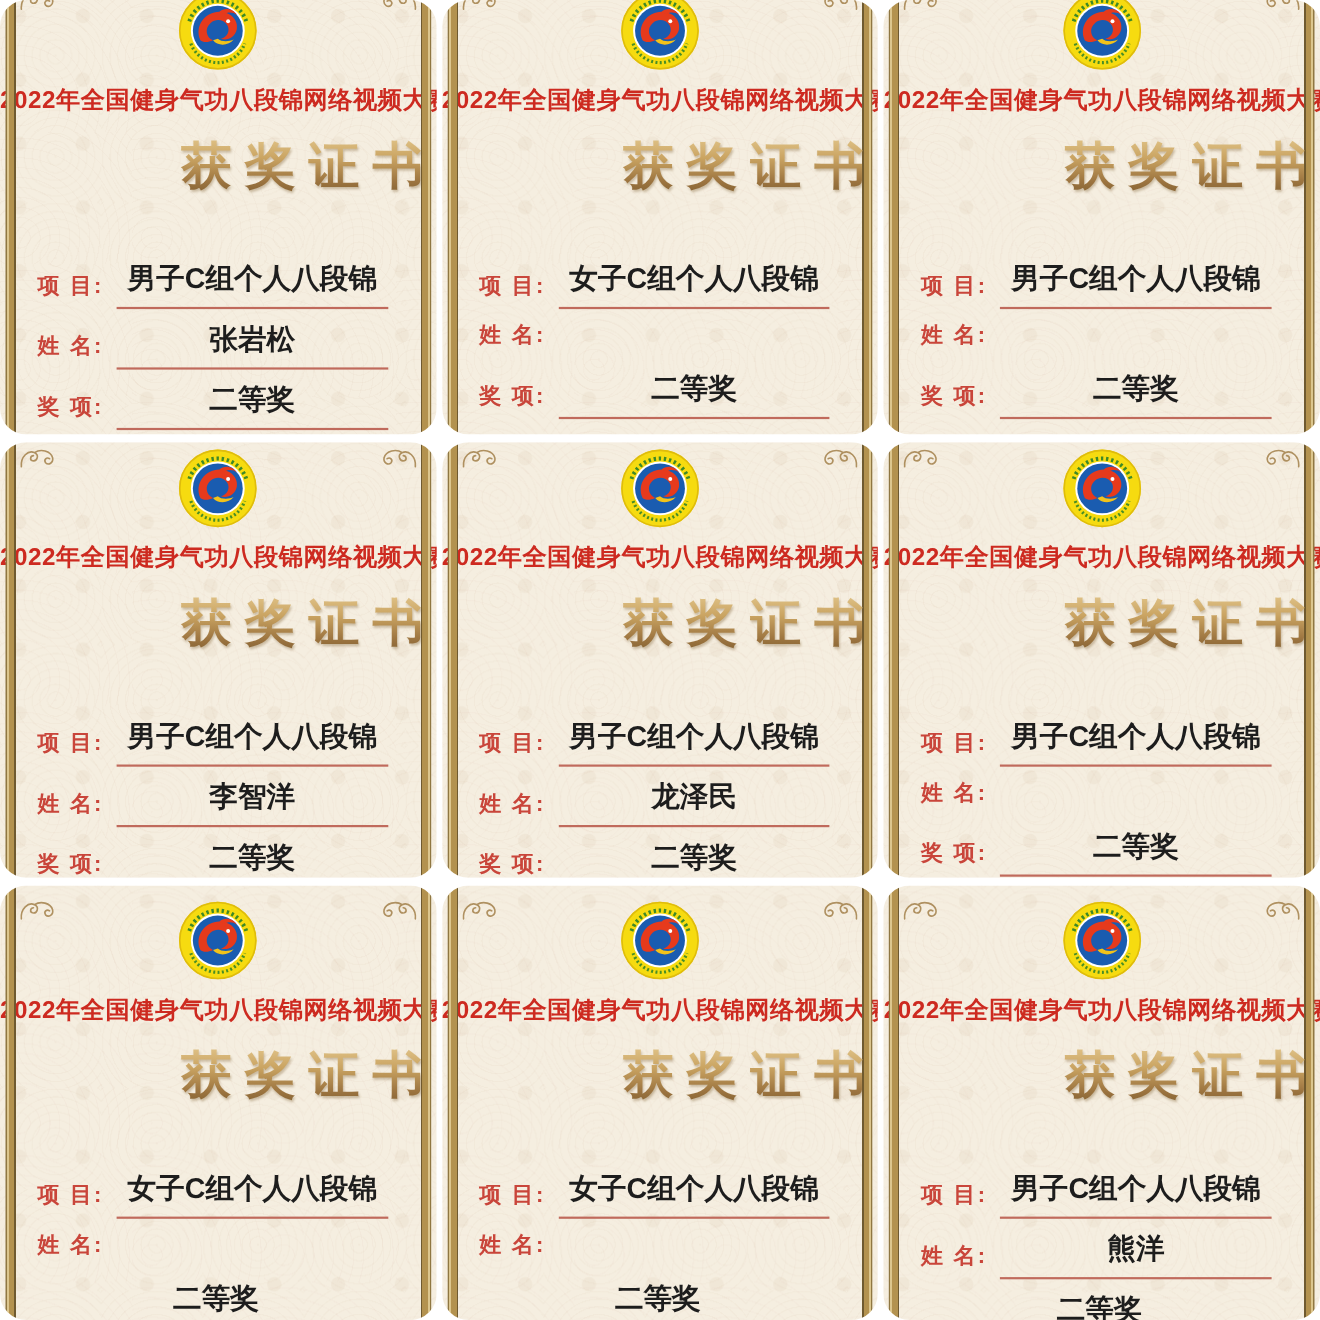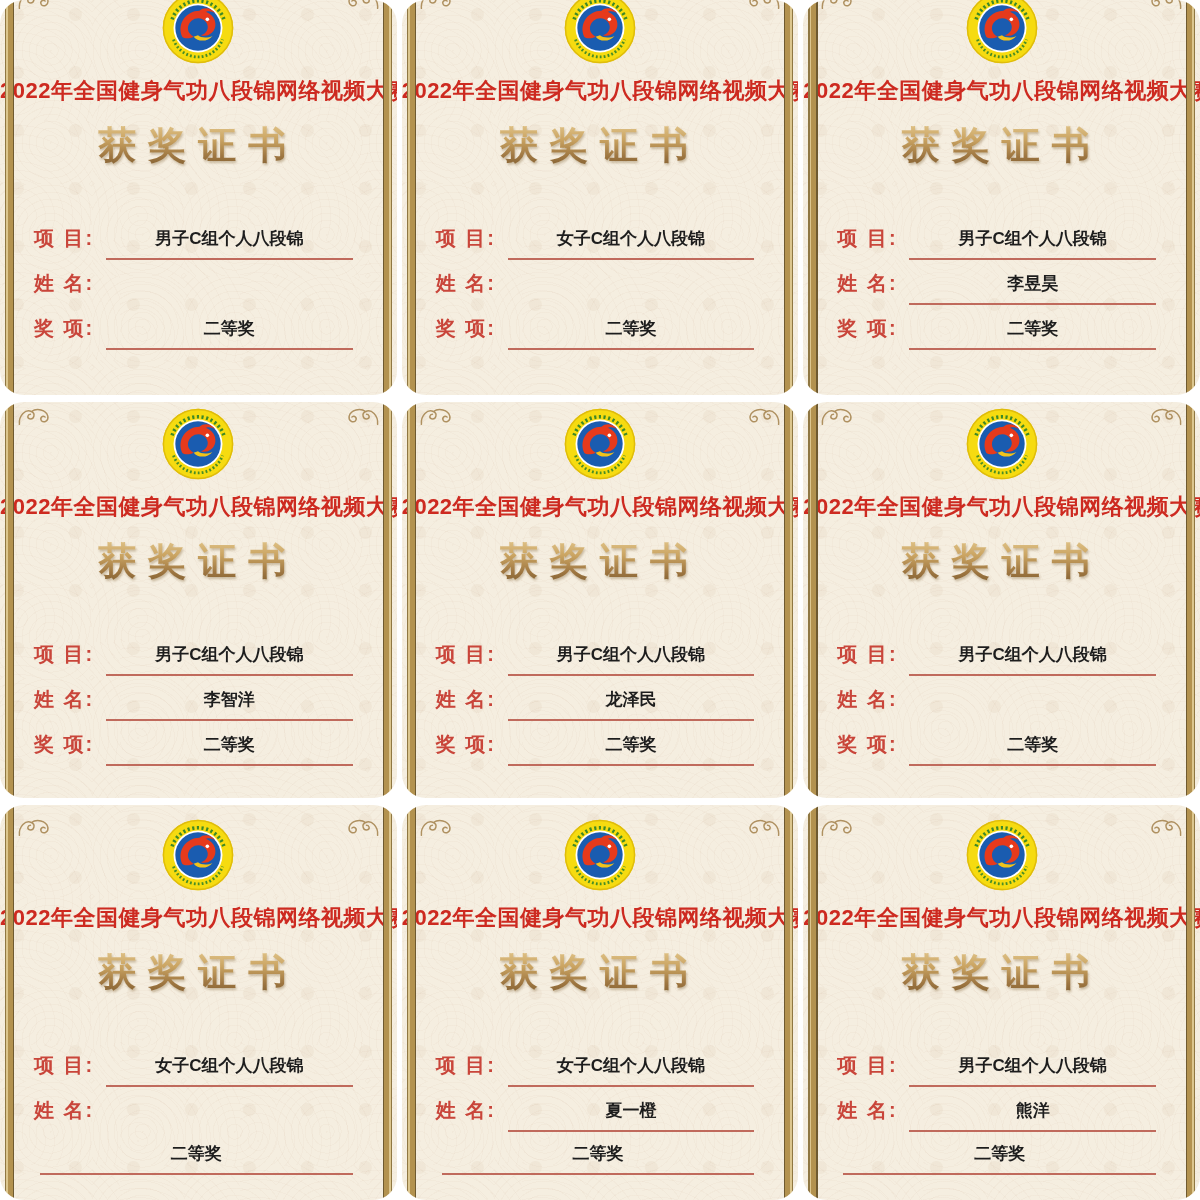--- a/index.html
+++ b/index.html
@@ -31,32 +31,32 @@
 
   .ornament { position:absolute; top:4px; width:38px; height:22px; opacity:.85; }
   .ornament.left  { left:16px; }
   .ornament.right { right:16px; transform:scaleX(-1); }
 
   .logo { display:block; margin:0 auto; width:72px; height:72px; }
 
   .title { margin-top:12px; text-align:center; color:#cd2a20; font-weight:700;
            font-size:22px; letter-spacing:0.5px; white-space:nowrap; }
 
-  .heading { margin-top:14px; text-align:center; font-weight:800; font-size:38px;
+  .heading { margin-top:14px; text-align:right; font-weight:800; font-size:46px;
              letter-spacing:12px; white-space:nowrap;
              background:linear-gradient(180deg,#e6cb92 0%,#caa462 38%,#9d7540 72%,#7a5a2e 100%);
              -webkit-background-clip:text; background-clip:text; color:transparent;
              filter:drop-shadow(1px 2px 1px rgba(120,90,40,0.35)); }
 
   .fields { margin-top:54px; }
   .field  { display:flex; align-items:flex-end; margin:0 30px 10px 34px; }
   .label  { flex:0 0 66px; color:#c9453a; font-weight:700; font-size:20px;
             letter-spacing:2px; padding-bottom:8px; white-space:pre; }
   .value  { flex:1; margin-left:6px; margin-right:14px; text-align:center;
-            font-weight:700; font-size:17px; color:#1d1d1d;
+            font-weight:700; font-size:26px; color:#1d1d1d;
             border-bottom:2px solid #c06a5c; padding-bottom:8px; white-space:nowrap; }
 </style>
 </head>
 <body>
 
 <div class="grid" id="grid">
   <div class="cell">
     <div class="cert">
 
       <span class="edge left"></span>
@@ -92,20 +92,21 @@
 
       <div class="heading">获奖证书</div>
 
       <div class="fields">
         <div class="field">
           <span class="label">项 目:</span>
           <span class="value">男子C组个人八段锦</span>
         </div>
         <div class="field">
           <span class="label">姓 名:</span>
+          <span class="value">张岩松</span>
         </div>
         <div class="field">
           <span class="label">奖 项:</span>
           <span class="value">二等奖</span>
         </div>
       </div>
 
     </div>
   </div>
 
@@ -198,21 +199,20 @@
 
       <div class="heading">获奖证书</div>
 
       <div class="fields">
         <div class="field">
           <span class="label">项 目:</span>
           <span class="value">男子C组个人八段锦</span>
         </div>
         <div class="field">
           <span class="label">姓 名:</span>
-          <span class="value">李昱昊</span>
         </div>
         <div class="field">
           <span class="label">奖 项:</span>
           <span class="value">二等奖</span>
         </div>
       </div>
 
     </div>
   </div>
 
@@ -466,21 +466,20 @@
 
       <div class="heading">获奖证书</div>
 
       <div class="fields">
         <div class="field">
           <span class="label">项 目:</span>
           <span class="value">女子C组个人八段锦</span>
         </div>
         <div class="field">
           <span class="label">姓 名:</span>
-          <span class="value">夏一橙</span>
         </div>
         <div class="field">
 
           <span class="value">二等奖</span>
         </div>
       </div>
 
     </div>
   </div>
 

